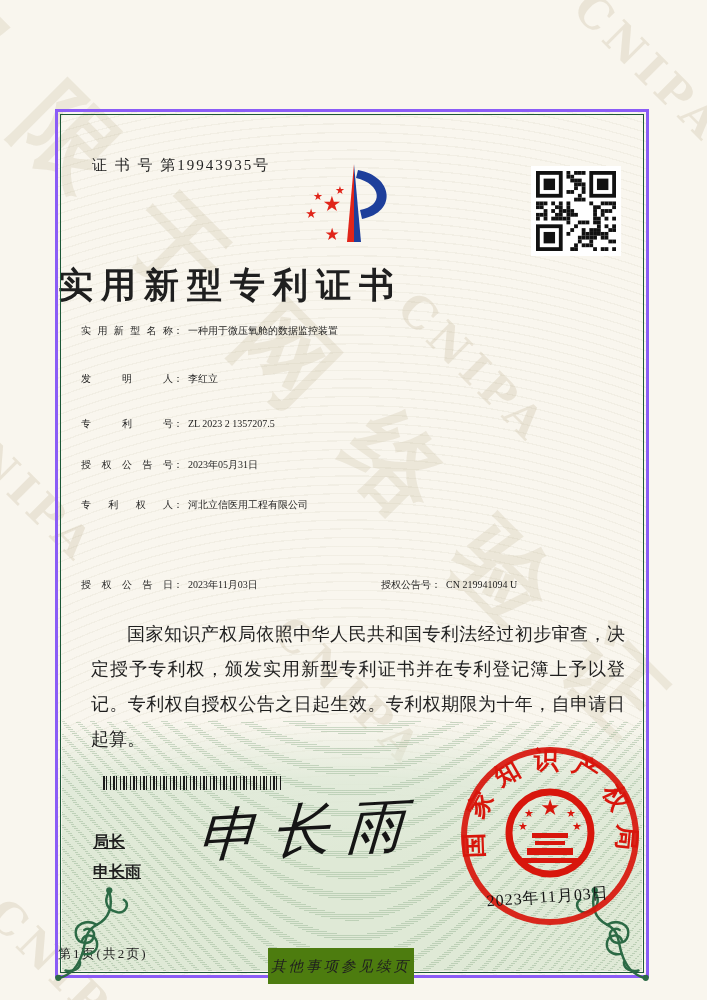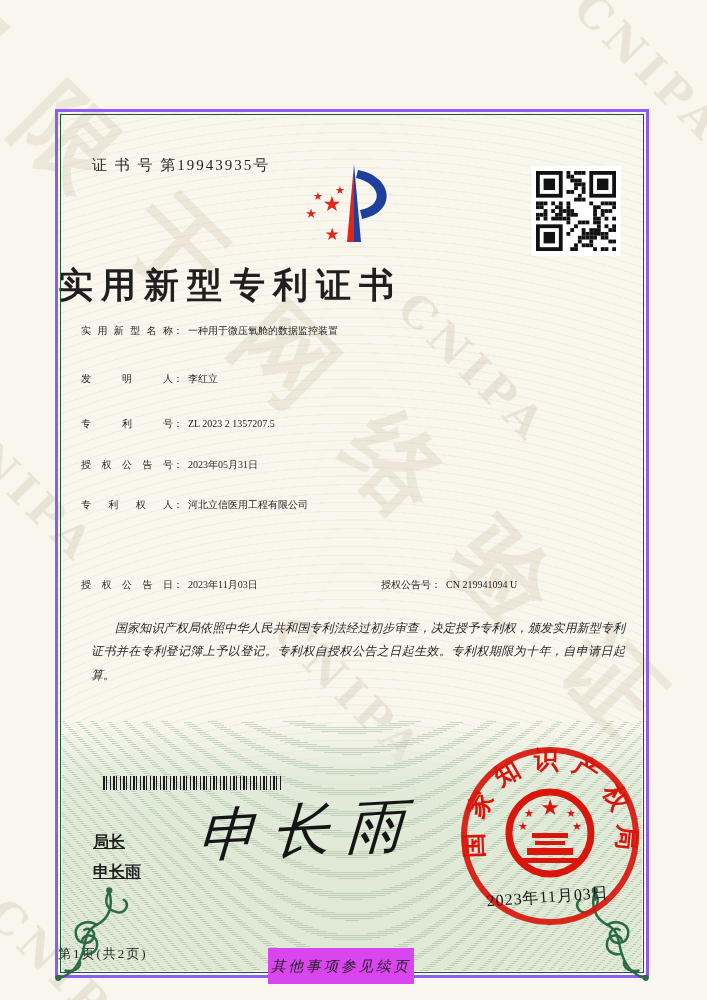--- a/index.html
+++ b/index.html
@@ -33,36 +33,36 @@
   .cert-no{position:absolute;left:34px;top:44px;font-size:15px;letter-spacing:2px;}
   .title{position:absolute;left:0;right:0;top:150px;text-align:left;
     font-size:35px;font-weight:bold;letter-spacing:8px;}
   .logo{position:absolute;left:238px;top:44px;}
   .qr{position:absolute;left:473px;top:54px;width:80px;height:80px;background:#fff;padding:5px;}
   .row{position:absolute;left:23px;font-size:10px;white-space:nowrap;}
   .lbl{display:inline-block;width:92px;text-align:justify;text-align-last:justify;vertical-align:bottom;}
   .colon{display:inline-block;margin-right:5px;}
   .row2-right{position:absolute;left:300px;top:0;}
   .paras{position:absolute;left:33px;top:505px;width:534px;
-    font-size:12px;font-style:italic;line-height:1.95;text-align:justify;}
+    font-size:18px;line-height:1.95;text-align:justify;}
   .paras p{margin:0;text-indent:2em;}
   .barcode{position:absolute;left:45px;top:664px;width:180px;height:14px;
     background:repeating-linear-gradient(90deg,#1b1b1b 0 2px,rgba(0,0,0,0) 2px 3px,#1b1b1b 3px 4px,rgba(0,0,0,0) 4px 7px,#1b1b1b 7px 8px,rgba(0,0,0,0) 8px 10px);}
   .officer{position:absolute;left:35px;top:715px;z-index:3;
     font-family:"Liberation Sans","DejaVu Sans",sans-serif;font-weight:bold;font-size:16px;line-height:1.9;text-decoration:underline;}
   .sig{position:absolute;left:140px;top:680px;z-index:3;
     font-size:58px;font-style:italic;letter-spacing:16px;
     transform:rotate(-3deg) skewX(-6deg);color:#151515;white-space:nowrap;}
   .seal{position:absolute;left:397px;top:629px;z-index:4;}
   .page-foot{position:absolute;left:0;right:0;bottom:12px;font-size:13px;letter-spacing:2px;}
   .ornament{position:absolute;bottom:-8px;z-index:2;}
   .orn-left{left:-10px;}
   .orn-right{right:-10px;transform:scaleX(-1);}
   .cont-box{position:absolute;left:268px;top:948px;width:146px;height:36px;z-index:2;
-    background:#d946ef;display:flex;align-items:center;justify-content:center;
+    background:#4d7c0f;display:flex;align-items:center;justify-content:center;
     font-size:14.5px;letter-spacing:3px;font-style:italic;}
 </style>
 </head>
 <body>
 
 <div class="wm wm-diag" style="left:-30px;top:-50px;">仅限于网络验证</div>
 <div class="wm wm-cnipa" style="left:600px;top:-18px;">CNIPA</div>
 <div class="wm wm-cnipa" style="left:424px;top:282px;">CNIPA</div>
 <div class="wm wm-cnipa" style="left:-28px;top:402px;">CNIPA</div>
 <div class="wm wm-cnipa" style="left:14px;top:888px;">CNIPA</div>

